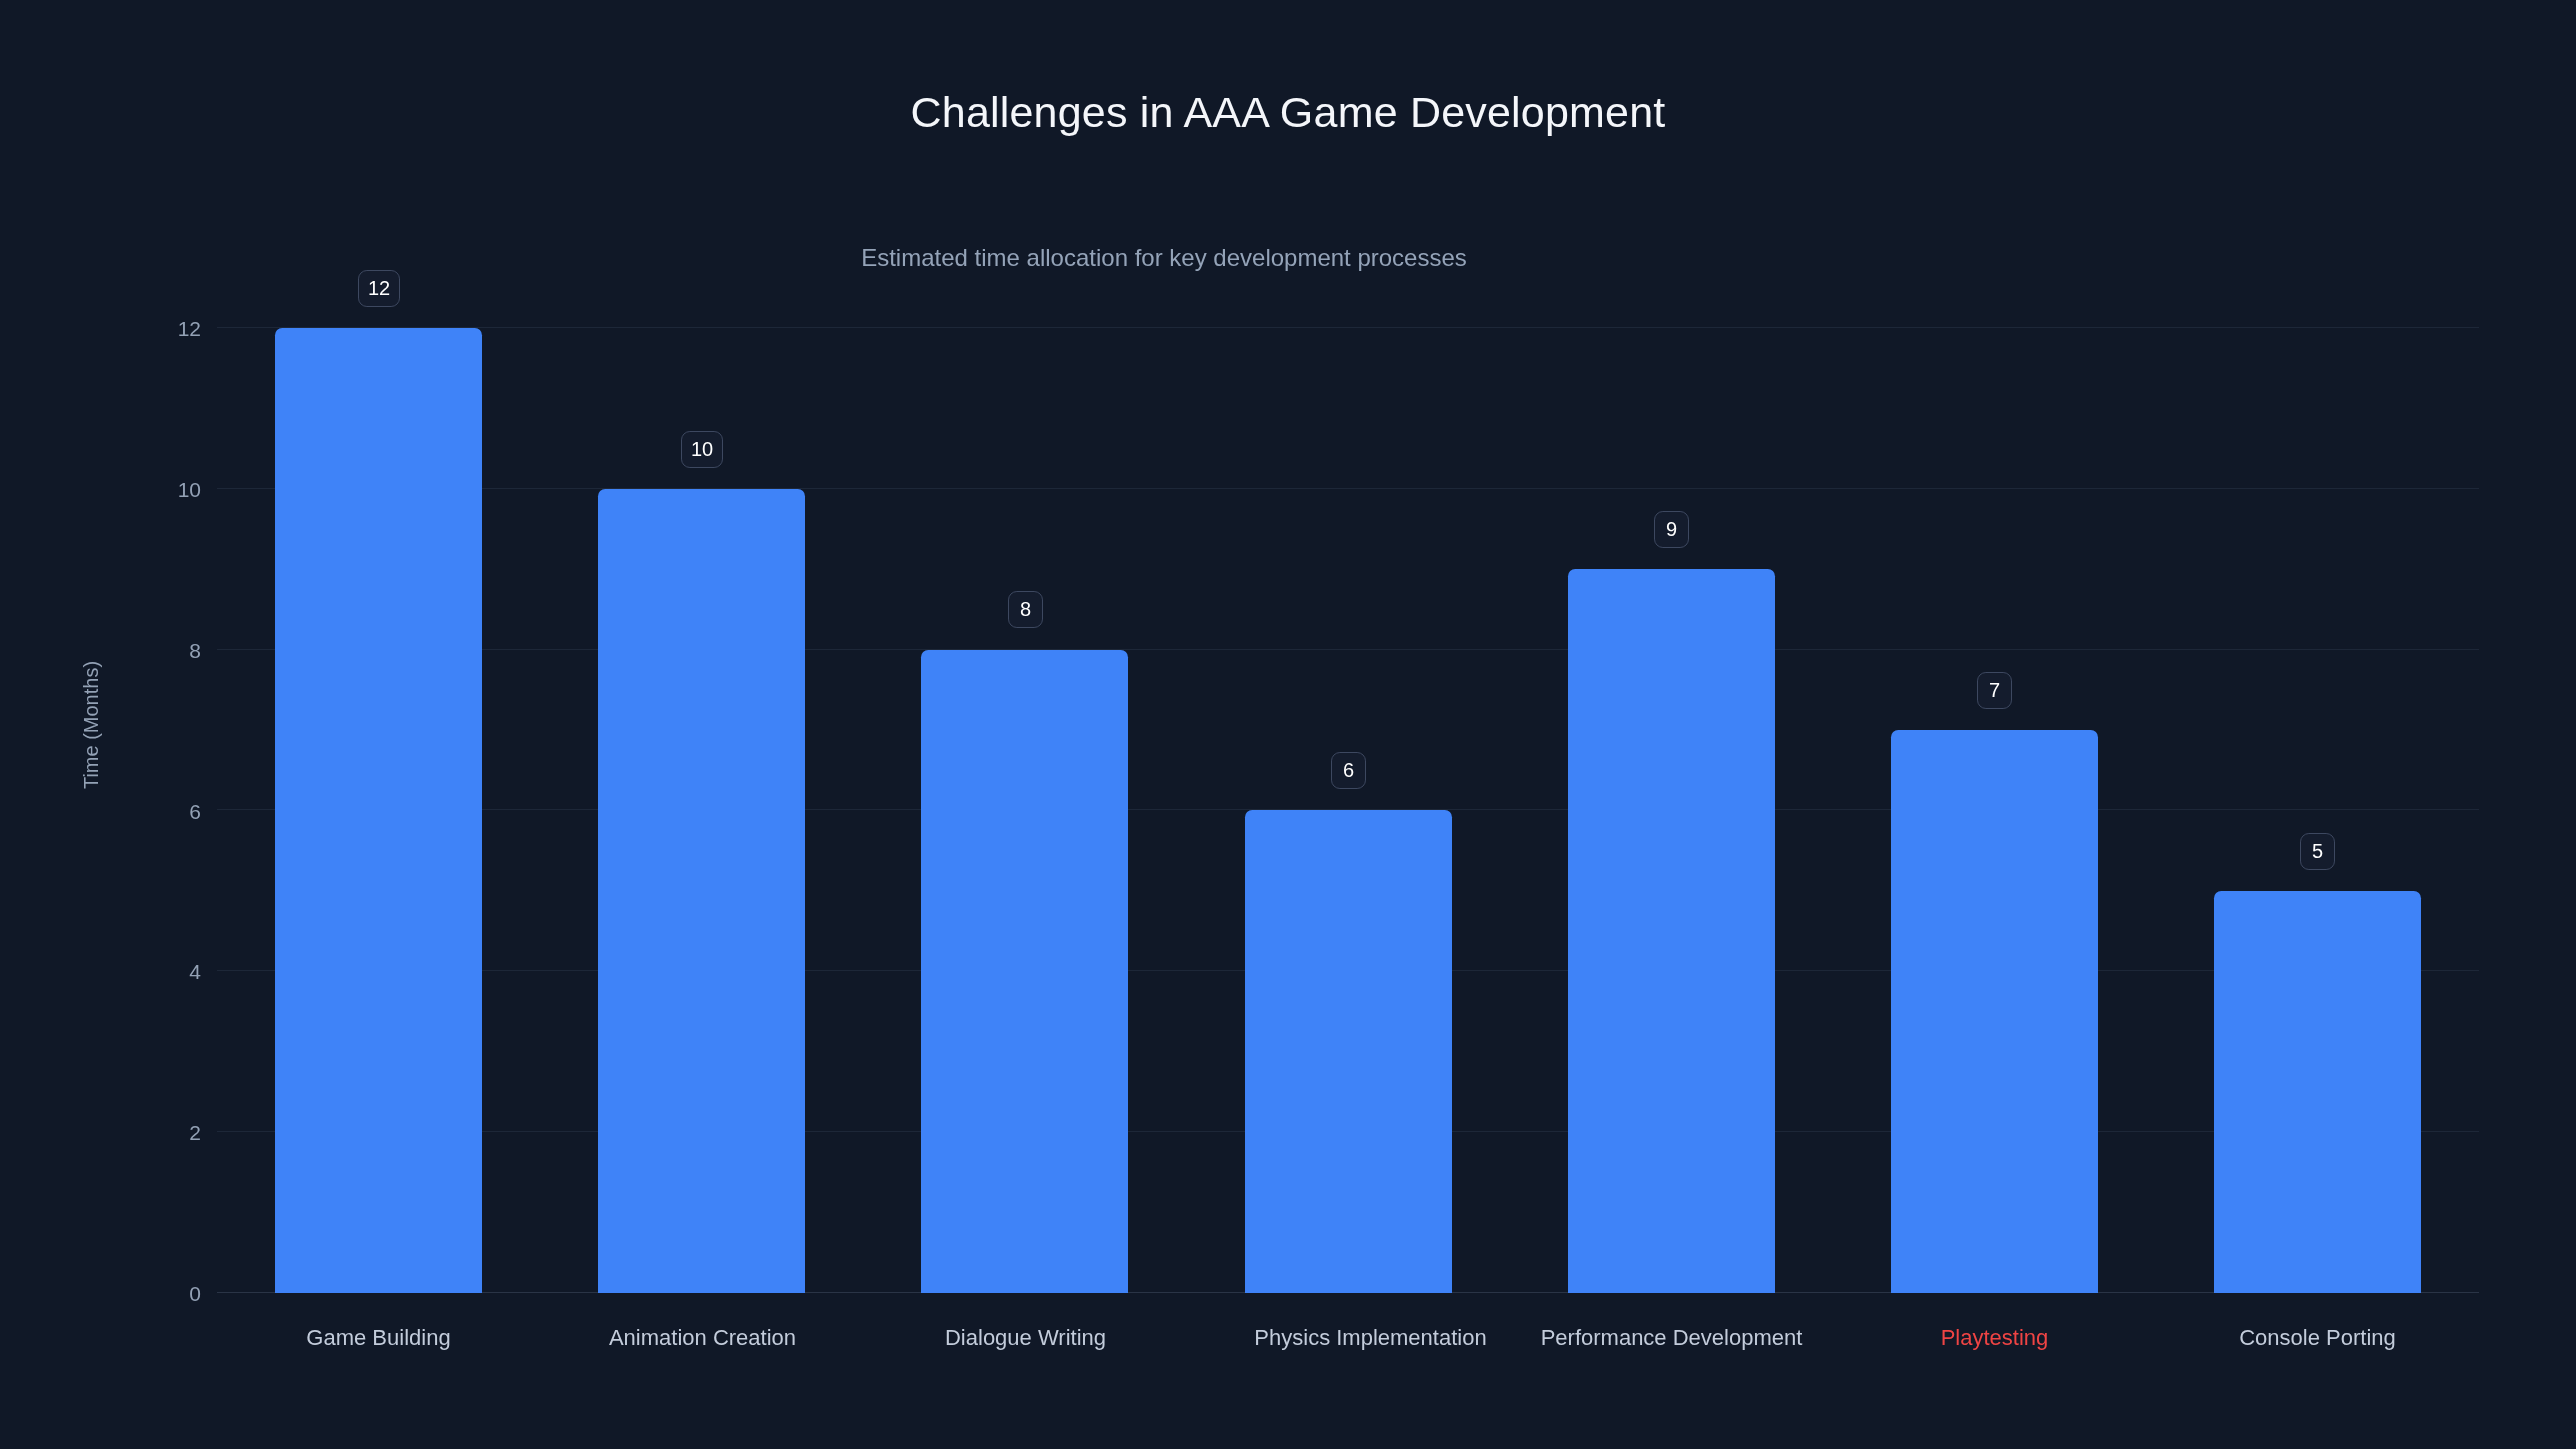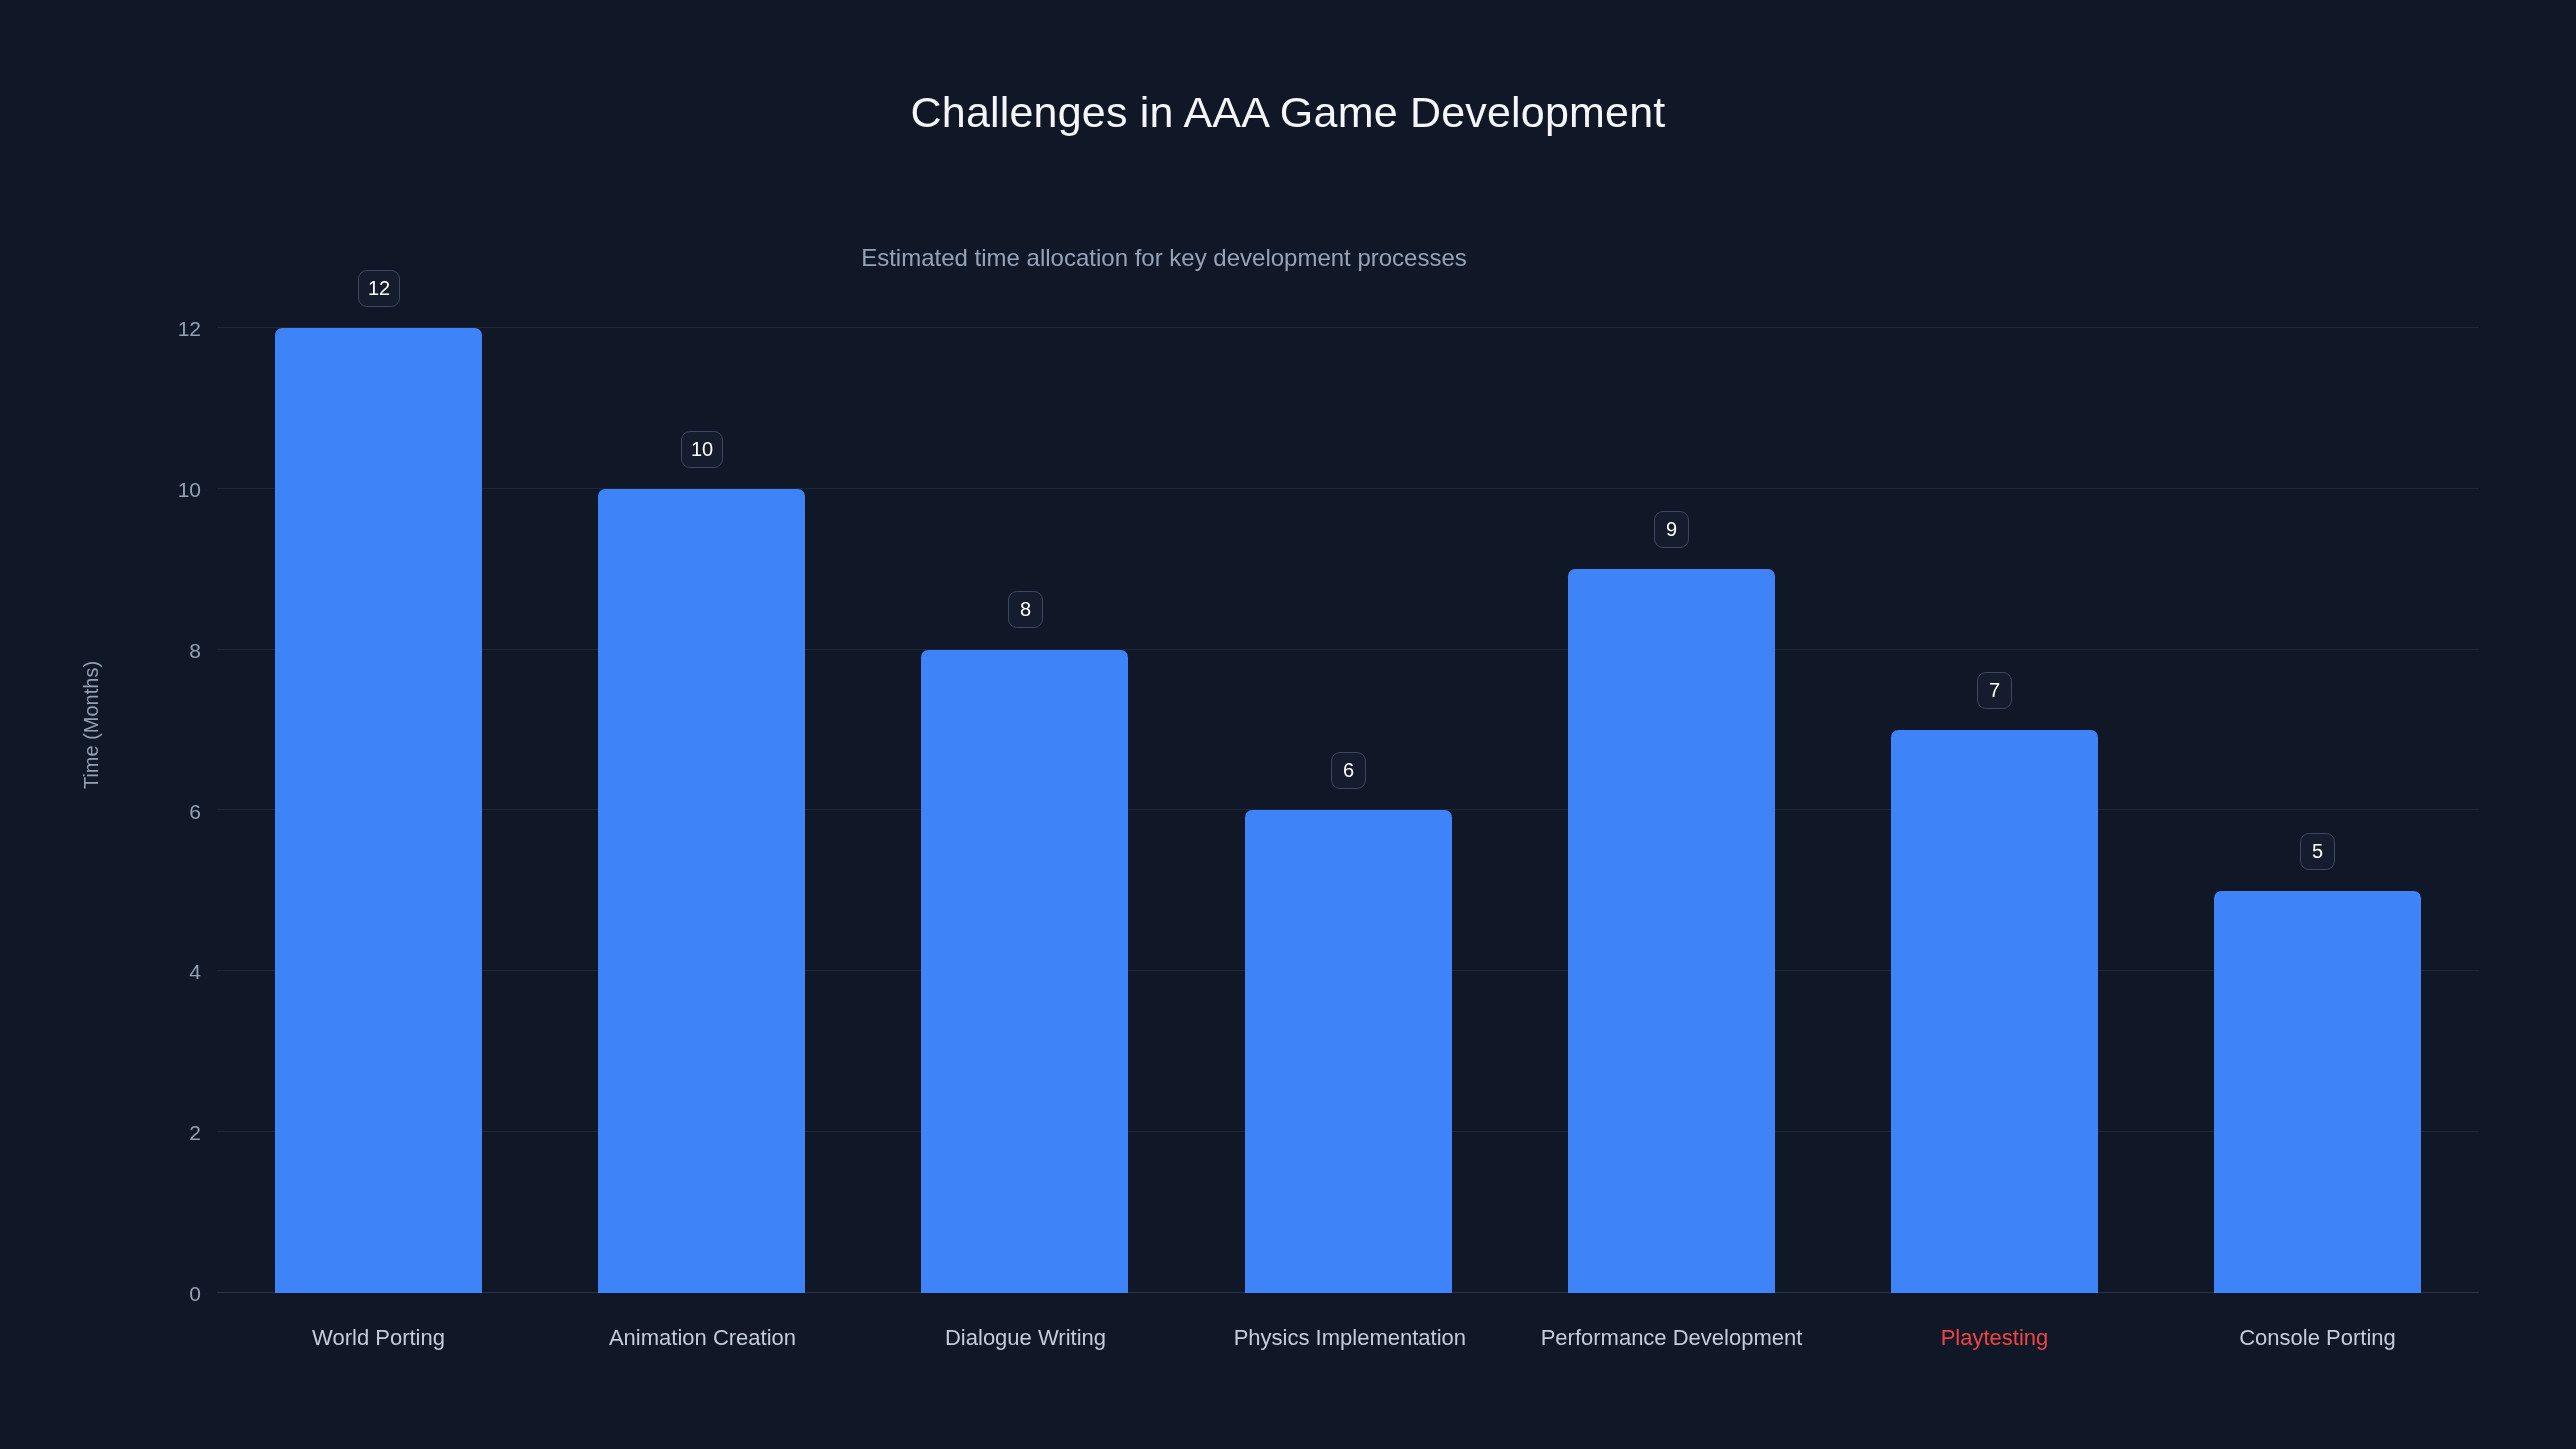--- a/index.html
+++ b/index.html
@@ -175,23 +175,23 @@
   <div id="badges">
       <div class="value-badge" style="background: rgb(20, 28, 45); border-color: rgb(61, 72, 96); color: rgb(255, 255, 255); left: 358px; top: 270px;">12</div>
       <div class="value-badge" style="background: rgb(20, 28, 45); border-color: rgb(61, 72, 96); color: rgb(255, 255, 255); left: 681px; top: 431px;">10</div>
       <div class="value-badge" style="background: rgb(20, 28, 45); border-color: rgb(61, 72, 96); color: rgb(255, 255, 255); left: 1008px; top: 591px;">8</div>
       <div class="value-badge" style="background: rgb(20, 28, 45); border-color: rgb(61, 72, 96); color: rgb(255, 255, 255); left: 1331px; top: 752px;">6</div>
       <div class="value-badge" style="background: rgb(20, 28, 45); border-color: rgb(61, 72, 96); color: rgb(255, 255, 255); left: 1654px; top: 511px;">9</div>
       <div class="value-badge" style="background: rgb(20, 28, 45); border-color: rgb(61, 72, 96); color: rgb(255, 255, 255); left: 1977px; top: 672px;">7</div>
       <div class="value-badge" style="background: rgb(20, 28, 45); border-color: rgb(61, 72, 96); color: rgb(255, 255, 255); left: 2300px; top: 833px;">5</div>
     </div>
   <div id="xticks">
-      <div class="xtick" style="color: rgb(195, 204, 219); width: 323px; left: 217px;">World Porting</div>
+      <div class="xtick" style="color: rgb(195, 204, 219); width: 323px; left: 217px;">Game Building</div>
       <div class="xtick" style="color: rgb(195, 204, 219); width: 323px; left: 541px;">Animation Creation</div>
       <div class="xtick" style="color: rgb(195, 204, 219); width: 323px; left: 864px; text-align: center;">Dialogue Writing</div>
-      <div class="xtick" style="color: rgb(195, 204, 219); width: 323px; left: 1143px; text-align: right;">Physics Implementation</div>
+      <div class="xtick" style="color: rgb(195, 204, 219); width: 323px; left: 1209px;">Physics Implementation</div>
       <div class="xtick" style="color: rgb(195, 204, 219); width: 323px; left: 1510px;">Performance Development</div>
       <div class="xtick" style="color: #ef4444; width: 323px; left: 1833px;">Playtesting</div>
       <div class="xtick" style="color: rgb(195, 204, 219); width: 323px; left: 2156px;">Console Porting</div>
     </div>
 
 </div>
 
 
 </body></html>

